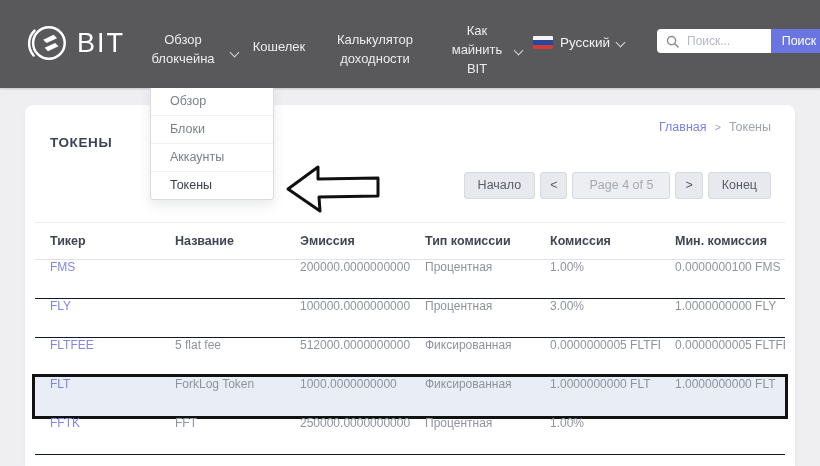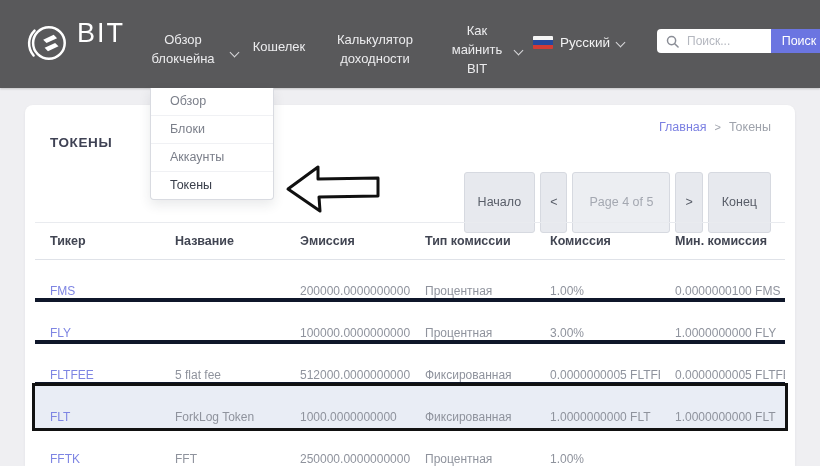--- a/index.html
+++ b/index.html
@@ -6,21 +6,21 @@
   .viewport{
     position:relative;width:820px;height:466px;overflow:hidden;
     background:#efeff2;font-family:"Liberation Sans",sans-serif;
     -webkit-font-smoothing:antialiased;
   }
   
   .app-header{
     position:absolute;top:0;left:0;width:820px;height:88px;
     background:#59595b;z-index:10;box-shadow:0 1px 2px rgba(0,0,0,.18);
   }
-  .logo{position:absolute;left:24px;top:20px;display:flex;gap:7px;}
+  .logo{position:absolute;left:24px;top:20px;display:flex;align-items:center;gap:7px;}
   .logo-text{color:#fff;font-size:27px;font-weight:400;letter-spacing:2px;line-height:1;}
   .nav-item{
     position:absolute;color:#ececee;font-size:13px;line-height:1.45;
     text-align:center;cursor:pointer;
   }
   .nav-blockchain{left:144px;top:31px;width:78px;}
   .nav-wallet{left:240px;top:38px;width:78px;}
   .nav-calculator{left:322px;top:31px;width:106px;}
   .nav-mining{left:446px;top:22px;width:62px;}
   .chev{
@@ -72,34 +72,34 @@
     position:absolute;left:25px;top:30px;font-size:13.5px;font-weight:bold;
     color:#3f4254;letter-spacing:.6px;
   }
   .breadcrumb{position:absolute;right:24px;top:15px;font-size:12.5px;display:flex;gap:8px;align-items:center;}
   .bc-home{color:#7b80e2;cursor:pointer;}
   .bc-sep{color:#9fa3ac;font-size:11px;}
   .bc-cur{color:#9fa3ac;}
   .pagination{position:absolute;right:24px;top:67px;display:flex;gap:5px;}
   .pg-btn{
     background:#e7e9ee;border:1px solid #d6d9e0;border-radius:3px;color:#585d68;
-    font-size:12.5px;font-family:"Liberation Sans",sans-serif;padding:22px 13px;cursor:pointer;line-height:1.2;
+    font-size:12.5px;font-family:"Liberation Sans",sans-serif;padding:5px 13px;cursor:pointer;line-height:1.2;
   }
   .pg-status{background:#eceef2;color:#a4a8b1;cursor:default;padding:5px 16px;text-align:center;}
   .pg-arrow{padding:5px 9px;}
   
   .table{position:absolute;left:10px;top:117px;width:750px;}
   .thead{
     display:flex;height:36px;align-items:center;
     border-top:1px solid #e9ebef;border-bottom:1px solid #dfe2e8;
   }
   .thead .tcell{font-size:12.5px;font-weight:bold;color:#414552;}
   .trow{
-    position:relative;display:flex;height:38px;align-items:flex-end;
-    border-bottom:4px solid #0f172a;
+    position:relative;display:flex;height:38px;align-items:flex-start;
+    border-bottom:1px solid #0f172a;
   }
   .trow.hl{background:#e9edf5;box-shadow:0 0 0 3px #111;border-bottom-color:transparent;}
   .tcell{
     flex:0 0 16.6667%;box-sizing:border-box;padding-left:15px;
     font-size:12px;color:#8f939d;white-space:nowrap;overflow:hidden;
   }
   .tcell.ticker{color:#7e85e3;cursor:pointer;}
 </style>
 </head>
 <body>

